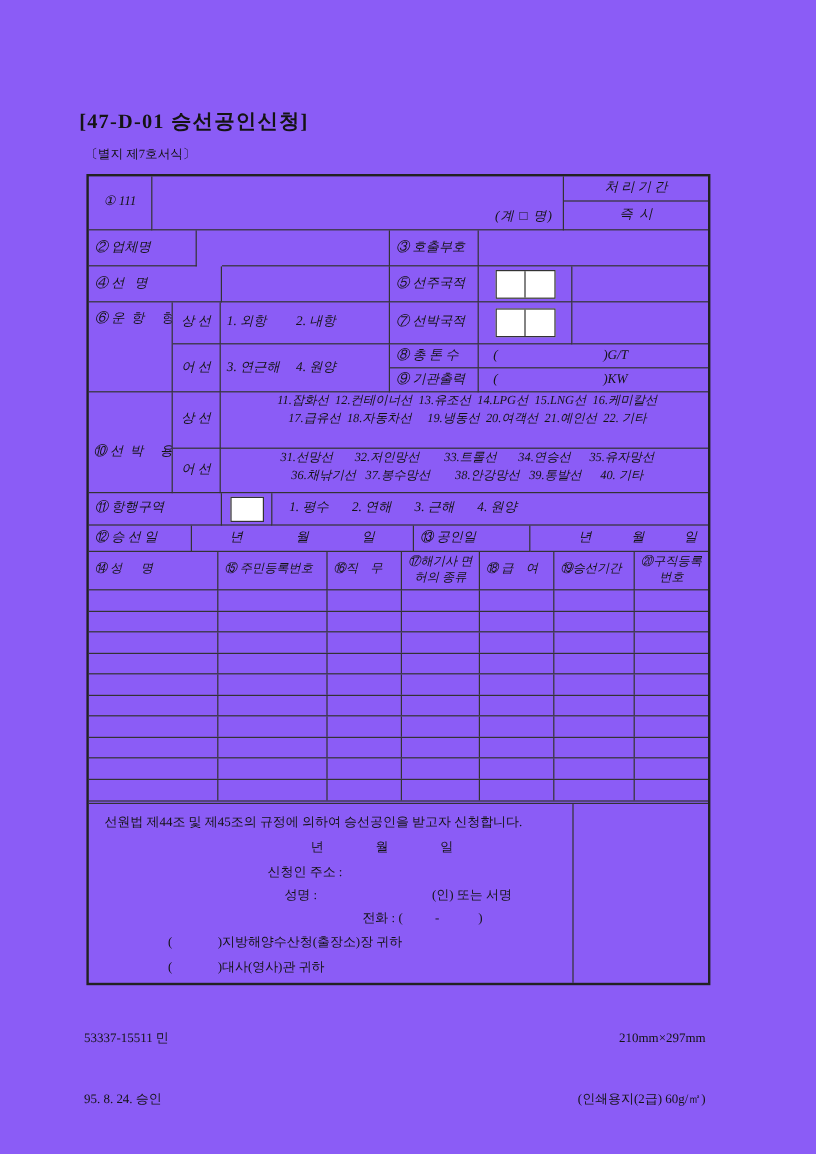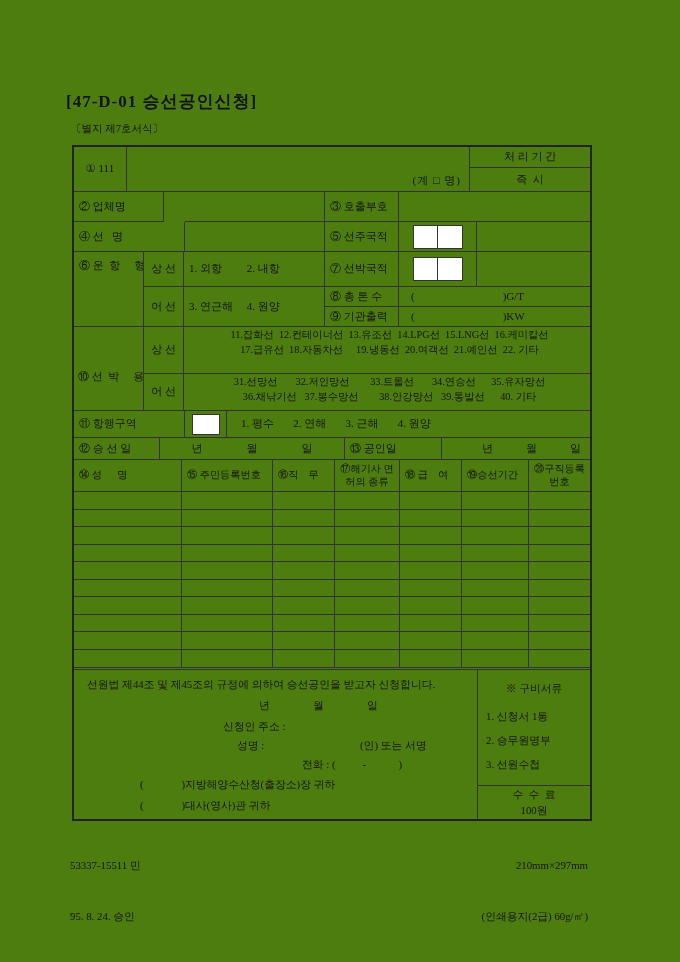--- a/index.html
+++ b/index.html
@@ -1,31 +1,31 @@
 <!DOCTYPE html>
 <html><head>
 <meta charset="utf-8">
 <style>
   html,body { margin:0; padding:0; background:#e8e8e8; }
   .page {
     position:relative; width:680px; height:962px; margin:0 auto;
-    background:#4d7c0f; color:#141414;
+    background:#8b5cf6; color:#141414;
     font-family:"Liberation Serif","DejaVu Serif",serif;
   }
   .abs { position:absolute; }
   .doc-title { left:66px; top:90px; font-size:17px; font-weight:bold; letter-spacing:1px; white-space:pre; }
   .form-ref  { left:71px; top:122px; font-size:10.5px; white-space:pre; }
 
   .form-table { position:absolute; left:72px; top:145px; width:516px; height:672px; border:2px solid #222; box-sizing:content-box; }
   .cell {
     position:absolute; box-sizing:border-box; overflow:hidden;
     display:flex; align-items:center; font-size:11px; white-space:pre; line-height:1.25;
   }
   .br { border-right:1px solid #333; }
-  .bb { border-bottom:1px solid #333; }
+  .bb { border-bottom:1px solid #333;font-style:italic; }
   .pl { padding-left:5px; }
   .ctr { justify-content:center; }
   .col { flex-direction:row; }
   .sm { font-size:10.3px; }
 
   .title-cell { font-size:15px; font-weight:bold; letter-spacing:2px; justify-content:center; }
   .count-note { position:absolute; right:8px; bottom:3px; font-size:11px; font-weight:normal; letter-spacing:1px; }
 
   .dbox { width:48px; height:22px; border:1px solid #333; display:flex; margin:0 auto; background:#fff; }
   .dbox span { flex:1; }
@@ -243,30 +243,20 @@
       <div class="decl">
         <div class="dl" style="left:13px;top:8px;">선원법 제44조 및 제45조의 규정에 의하여 승선공인을 받고자 신청합니다.</div>
         <div class="dl" style="left:185px;top:29px;">년　　　　월　　　　일</div>
         <div class="dl" style="left:149px;top:50px;">신청인 주소 :</div>
         <div class="dl" style="left:163px;top:69px;">성명 :</div>
         <div class="dl" style="left:286px;top:69px;">(인) 또는 서명</div>
         <div class="dl" style="left:228px;top:88px;">전화 : (          -            )</div>
         <div class="dl" style="left:66px;top:108px;">(              )지방해양수산청(출장소)장 귀하</div>
         <div class="dl" style="left:66px;top:129px;">(              )대사(영사)관 귀하</div>
       </div>
-      <div class="attach">
-        <div class="at" style="left:0;top:12px;width:100%;text-align:center;">※ 구비서류</div>
-        <div class="at" style="left:8px;top:40px;">1. 신청서 1통</div>
-        <div class="at" style="left:8px;top:64px;">2. 승무원명부</div>
-        <div class="at" style="left:8px;top:88px;">3. 선원수첩</div>
-        <div class="fee-box">
-          <div>수  수  료</div>
-          <div>100원</div>
-        </div>
-      </div>
     </div>
   </div>
 
   <div class="abs footer-left">
     <div>53337-15511 민</div>
     <div>95. 8. 24. 승인</div>
   </div>
   <div class="abs footer-right">
     <div>210mm×297mm</div>
     <div>(인쇄용지(2급) 60g/㎡)</div>

